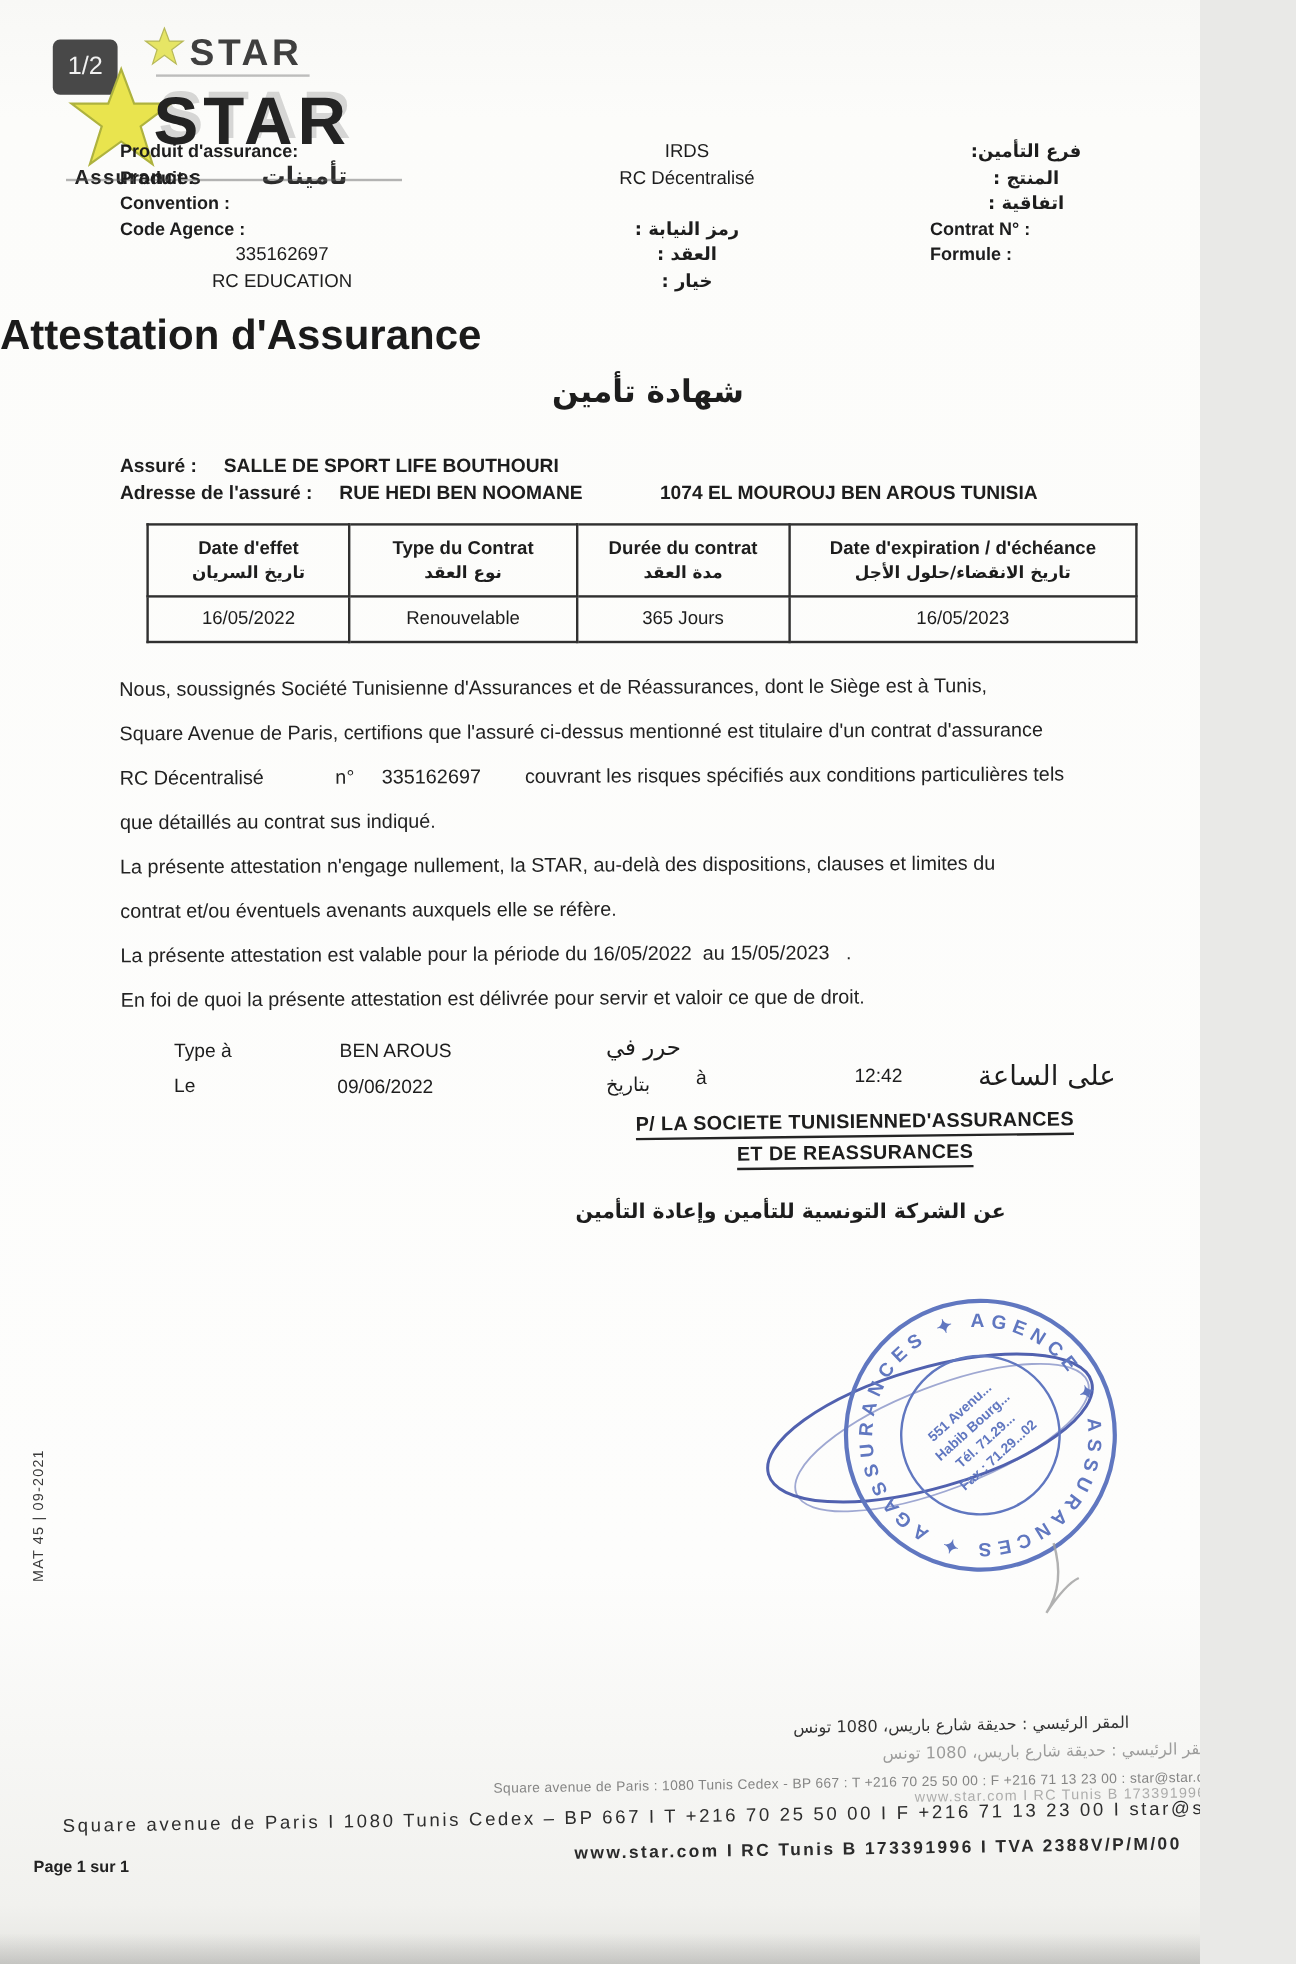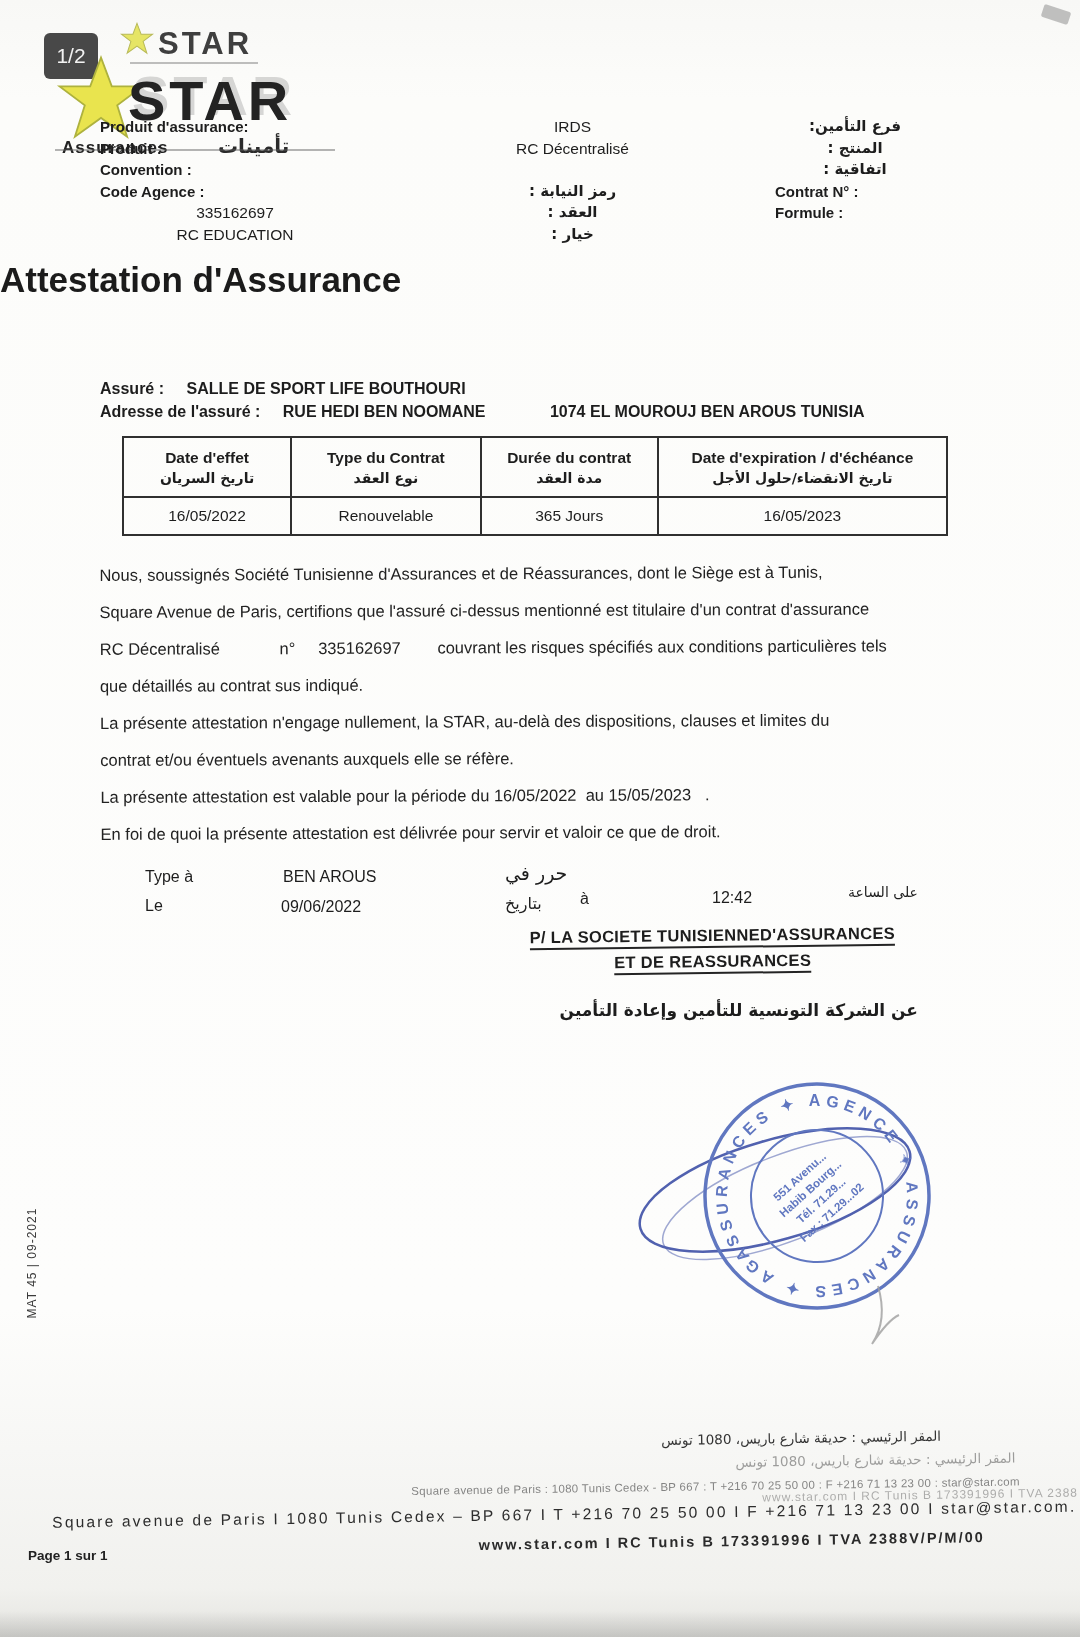--- a/index.html
+++ b/index.html
@@ -1,17 +1,17 @@
 <!DOCTYPE html>
 <html><head>
 <meta charset="utf-8">
 <style>
   html,body{margin:0;padding:0;}
   body{width:1080px;height:1637px;background:#e9e9e7;font-family:"Liberation Sans",sans-serif;color:#1d1d1d;}
-  #doc{position:relative;width:1080px;height:1637px;overflow:hidden;
+  #doc{position:relative;width:1000px;height:1637px;overflow:hidden;
        background:linear-gradient(180deg,#f8f8f6 0%,#fcfcfa 6%,#fdfdfc 80%,#f1f1ee 97%,#e4e4e0 100%);}
   .abs{position:absolute;}
   .pre{white-space:pre-wrap;}
   .rtl{direction:rtl;}
   .ar{font-family:"DejaVu Sans","Liberation Sans",sans-serif;}
 
   
   #page-badge{left:44px;top:33px;width:54px;height:46px;background:rgba(52,52,52,.9);
     border-radius:6px;color:#f2f2f2;font-size:21px;display:flex;align-items:center;justify-content:center;}
 
@@ -56,21 +56,21 @@
   .body-line{font-size:16.5px;line-height:26px;margin-bottom:11px;color:#222;}
 
   
   .sig{font-size:16px;}
   #sig-faita{left:145px;top:868px;} #sig-place{left:283px;top:868px;}
   #sig-ar-place{left:505px;top:862px;font-size:19px;}
   #sig-le{left:145px;top:897px;} #sig-date{left:281px;top:898px;}
   #sig-ar-date{left:505px;top:894px;font-size:16px;}
   #sig-a{left:580px;top:890px;}
   #sig-time{left:712px;top:889px;}
-  #sig-ar-time{left:848px;top:884px;font-size:14px;}
+  #sig-ar-time{left:815px;top:884px;font-size:23px;}
 
   
   #company-block{left:440px;top:926px;width:545px;text-align:center;transform:rotate(-0.7deg);}
   #company-block .u{display:inline-block;border-bottom:2px solid #242424;padding-bottom:1px;
      font-size:16.5px;font-weight:bold;letter-spacing:.3px;}
   #company-line2{margin-top:4px;}
   #company-ar{right:162px;top:1000px;font-size:17px;font-weight:bold;}
 
   
   #stamp-svg{left:580px;top:1048px;width:400px;height:310px;filter:blur(.3px);}
@@ -137,20 +137,21 @@
     <div class="h-label">Contrat N° :</div>
     <div class="h-value">335162697</div>
     <div class="h-ar ar rtl">العقد :</div>
 
     <div class="h-label">Formule :</div>
     <div class="h-value">RC EDUCATION</div>
     <div class="h-ar ar rtl">خيار :</div>
   </div>
 
   <div id="title-fr" class="abs">Attestation d'Assurance</div>
+  <div id="title-ar" class="abs ar rtl">شهادة تأمين</div>
 
   <div id="insured-line1" class="abs">
     <span class="gap18">Assuré :</span>
     <span>SALLE DE SPORT LIFE BOUTHOURI</span>
   </div>
   <div id="insured-line2" class="abs">
     <span class="gap18">Adresse de l'assuré :</span>
     <span class="gap60">RUE HEDI BEN NOOMANE</span>
     <span>1074 EL MOUROUJ BEN AROUS TUNISIA</span>
   </div>

